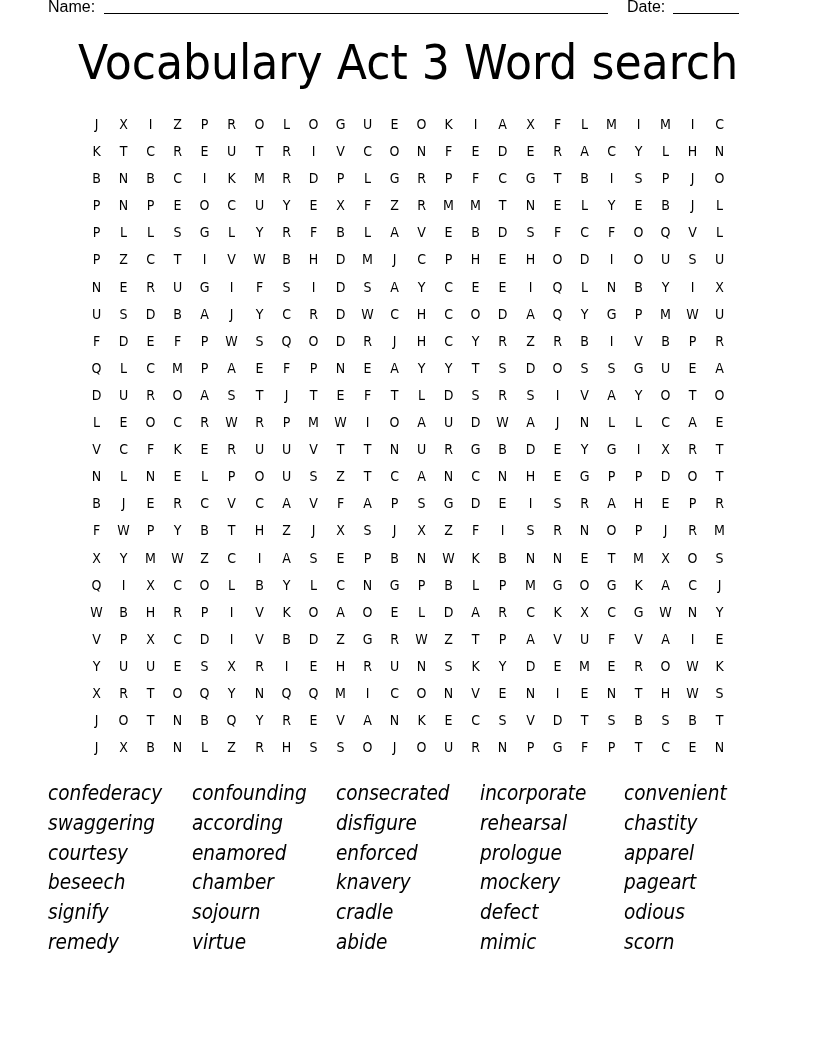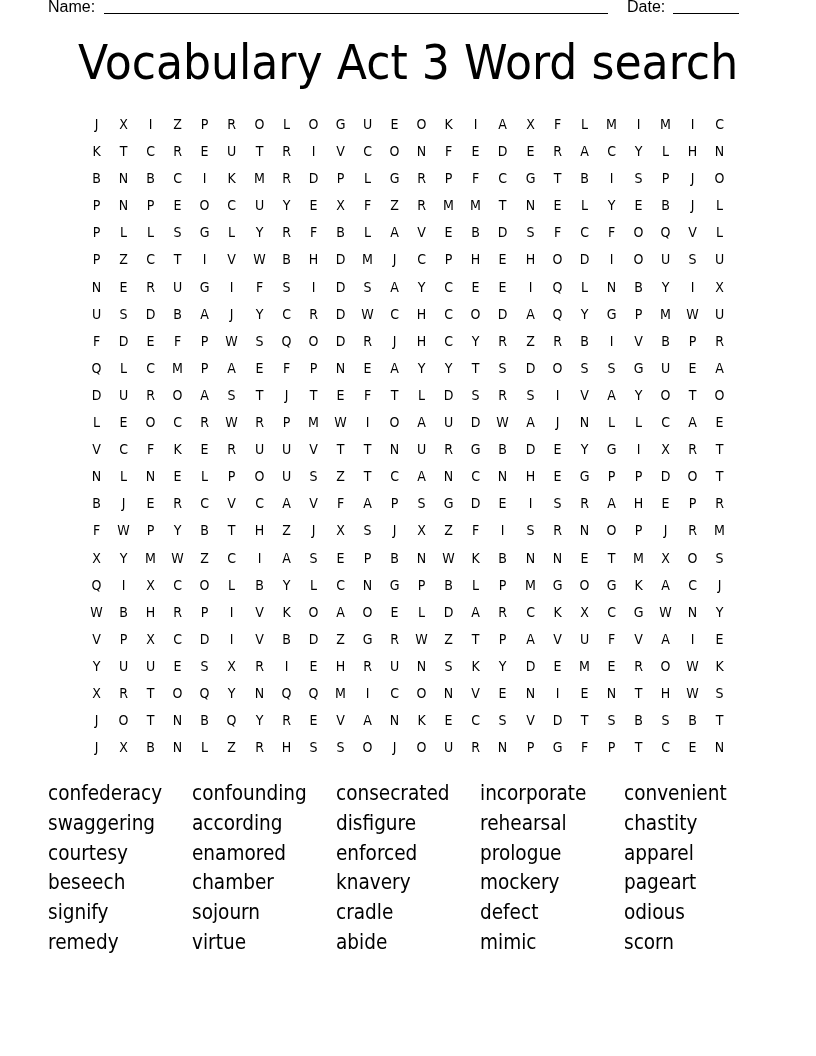--- a/index.html
+++ b/index.html
@@ -21,21 +21,21 @@
     .grid {
       position: absolute; left: 83px; top: 111px;
       display: grid; grid-template-columns: repeat(24, 27.1px); grid-auto-rows: 27.1px;
     }
     .cell {
       font-family: "DejaVu Sans", sans-serif; font-size: 14px; text-align: center;
       line-height: 27.1px; transform: scaleX(0.9);
     }
     .wordlist {
       position: absolute; left: 48px; top: 779px;
-      display: grid; grid-template-columns: repeat(5, 144px); grid-auto-rows: 29.8px;
+      display: grid; grid-template-columns: repeat(5, 144px); grid-auto-rows: 29.8px; font-style: italic;
     }
     .word {
       font-family: "DejaVu Sans", sans-serif; font-size: 21px; line-height: 29.8px;
       white-space: nowrap; transform: scaleX(0.88); transform-origin: left center;
     }
   </style>
 </head>
 <body>
 
 <div class="header-line">

